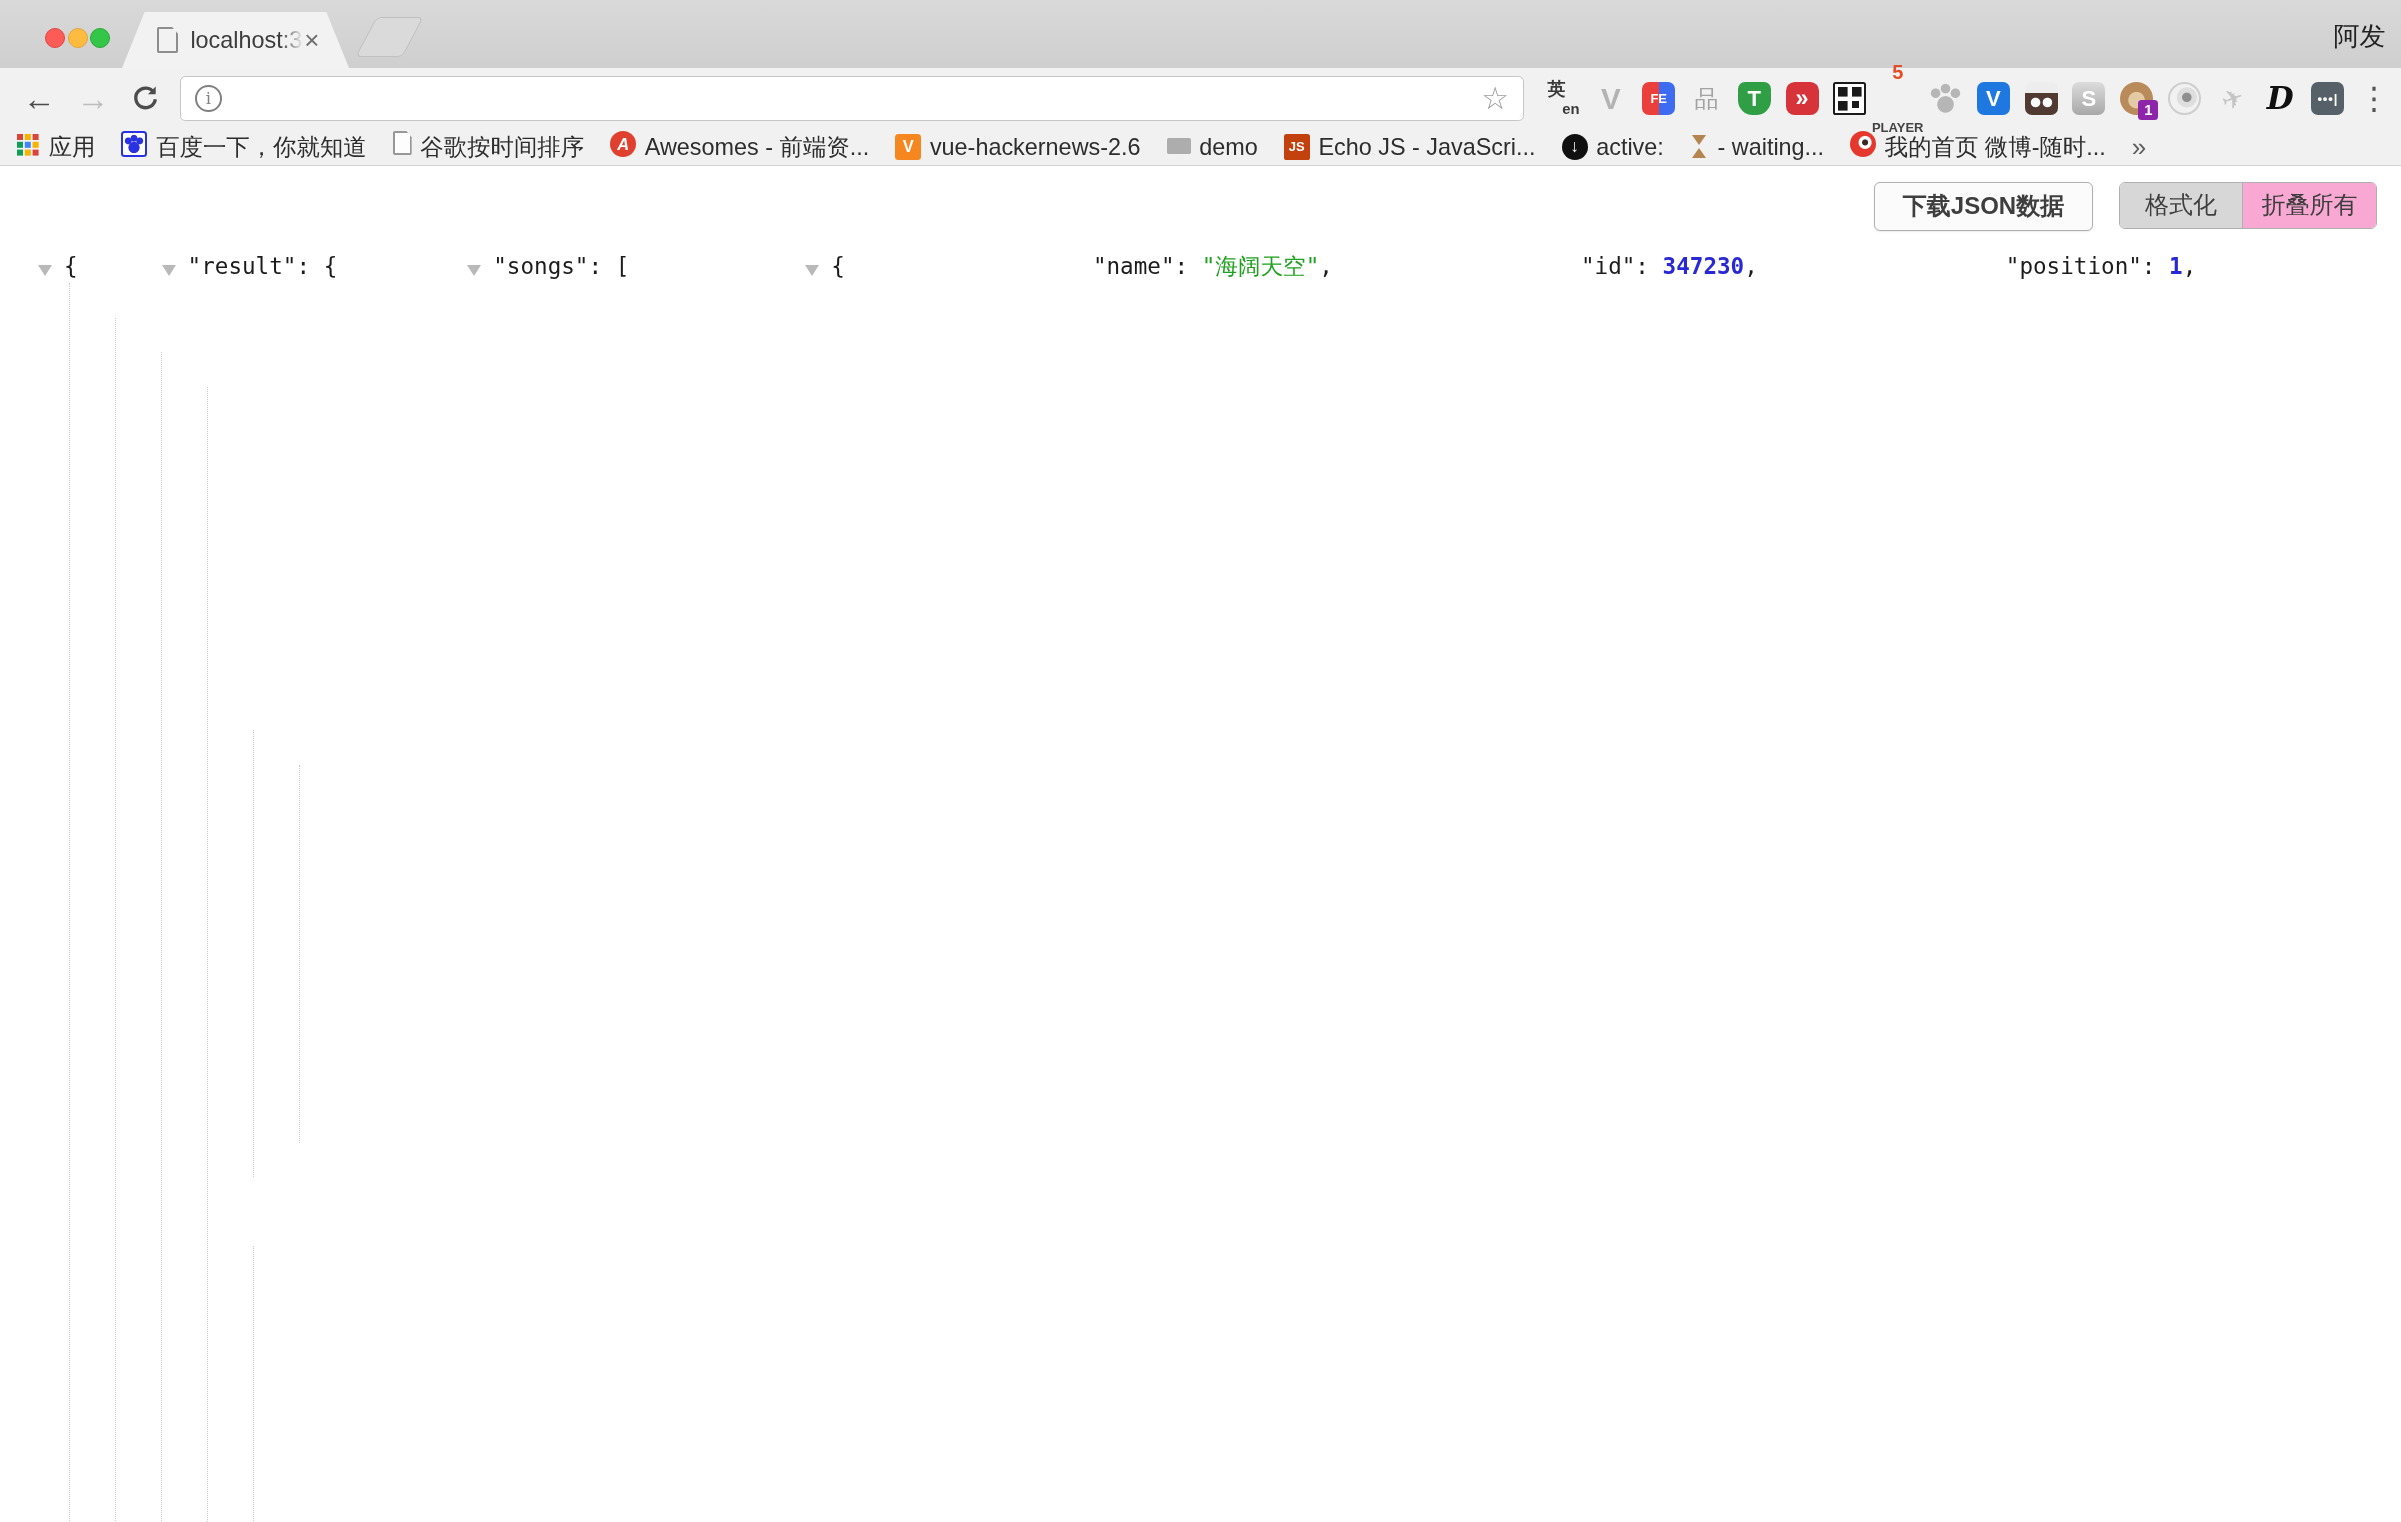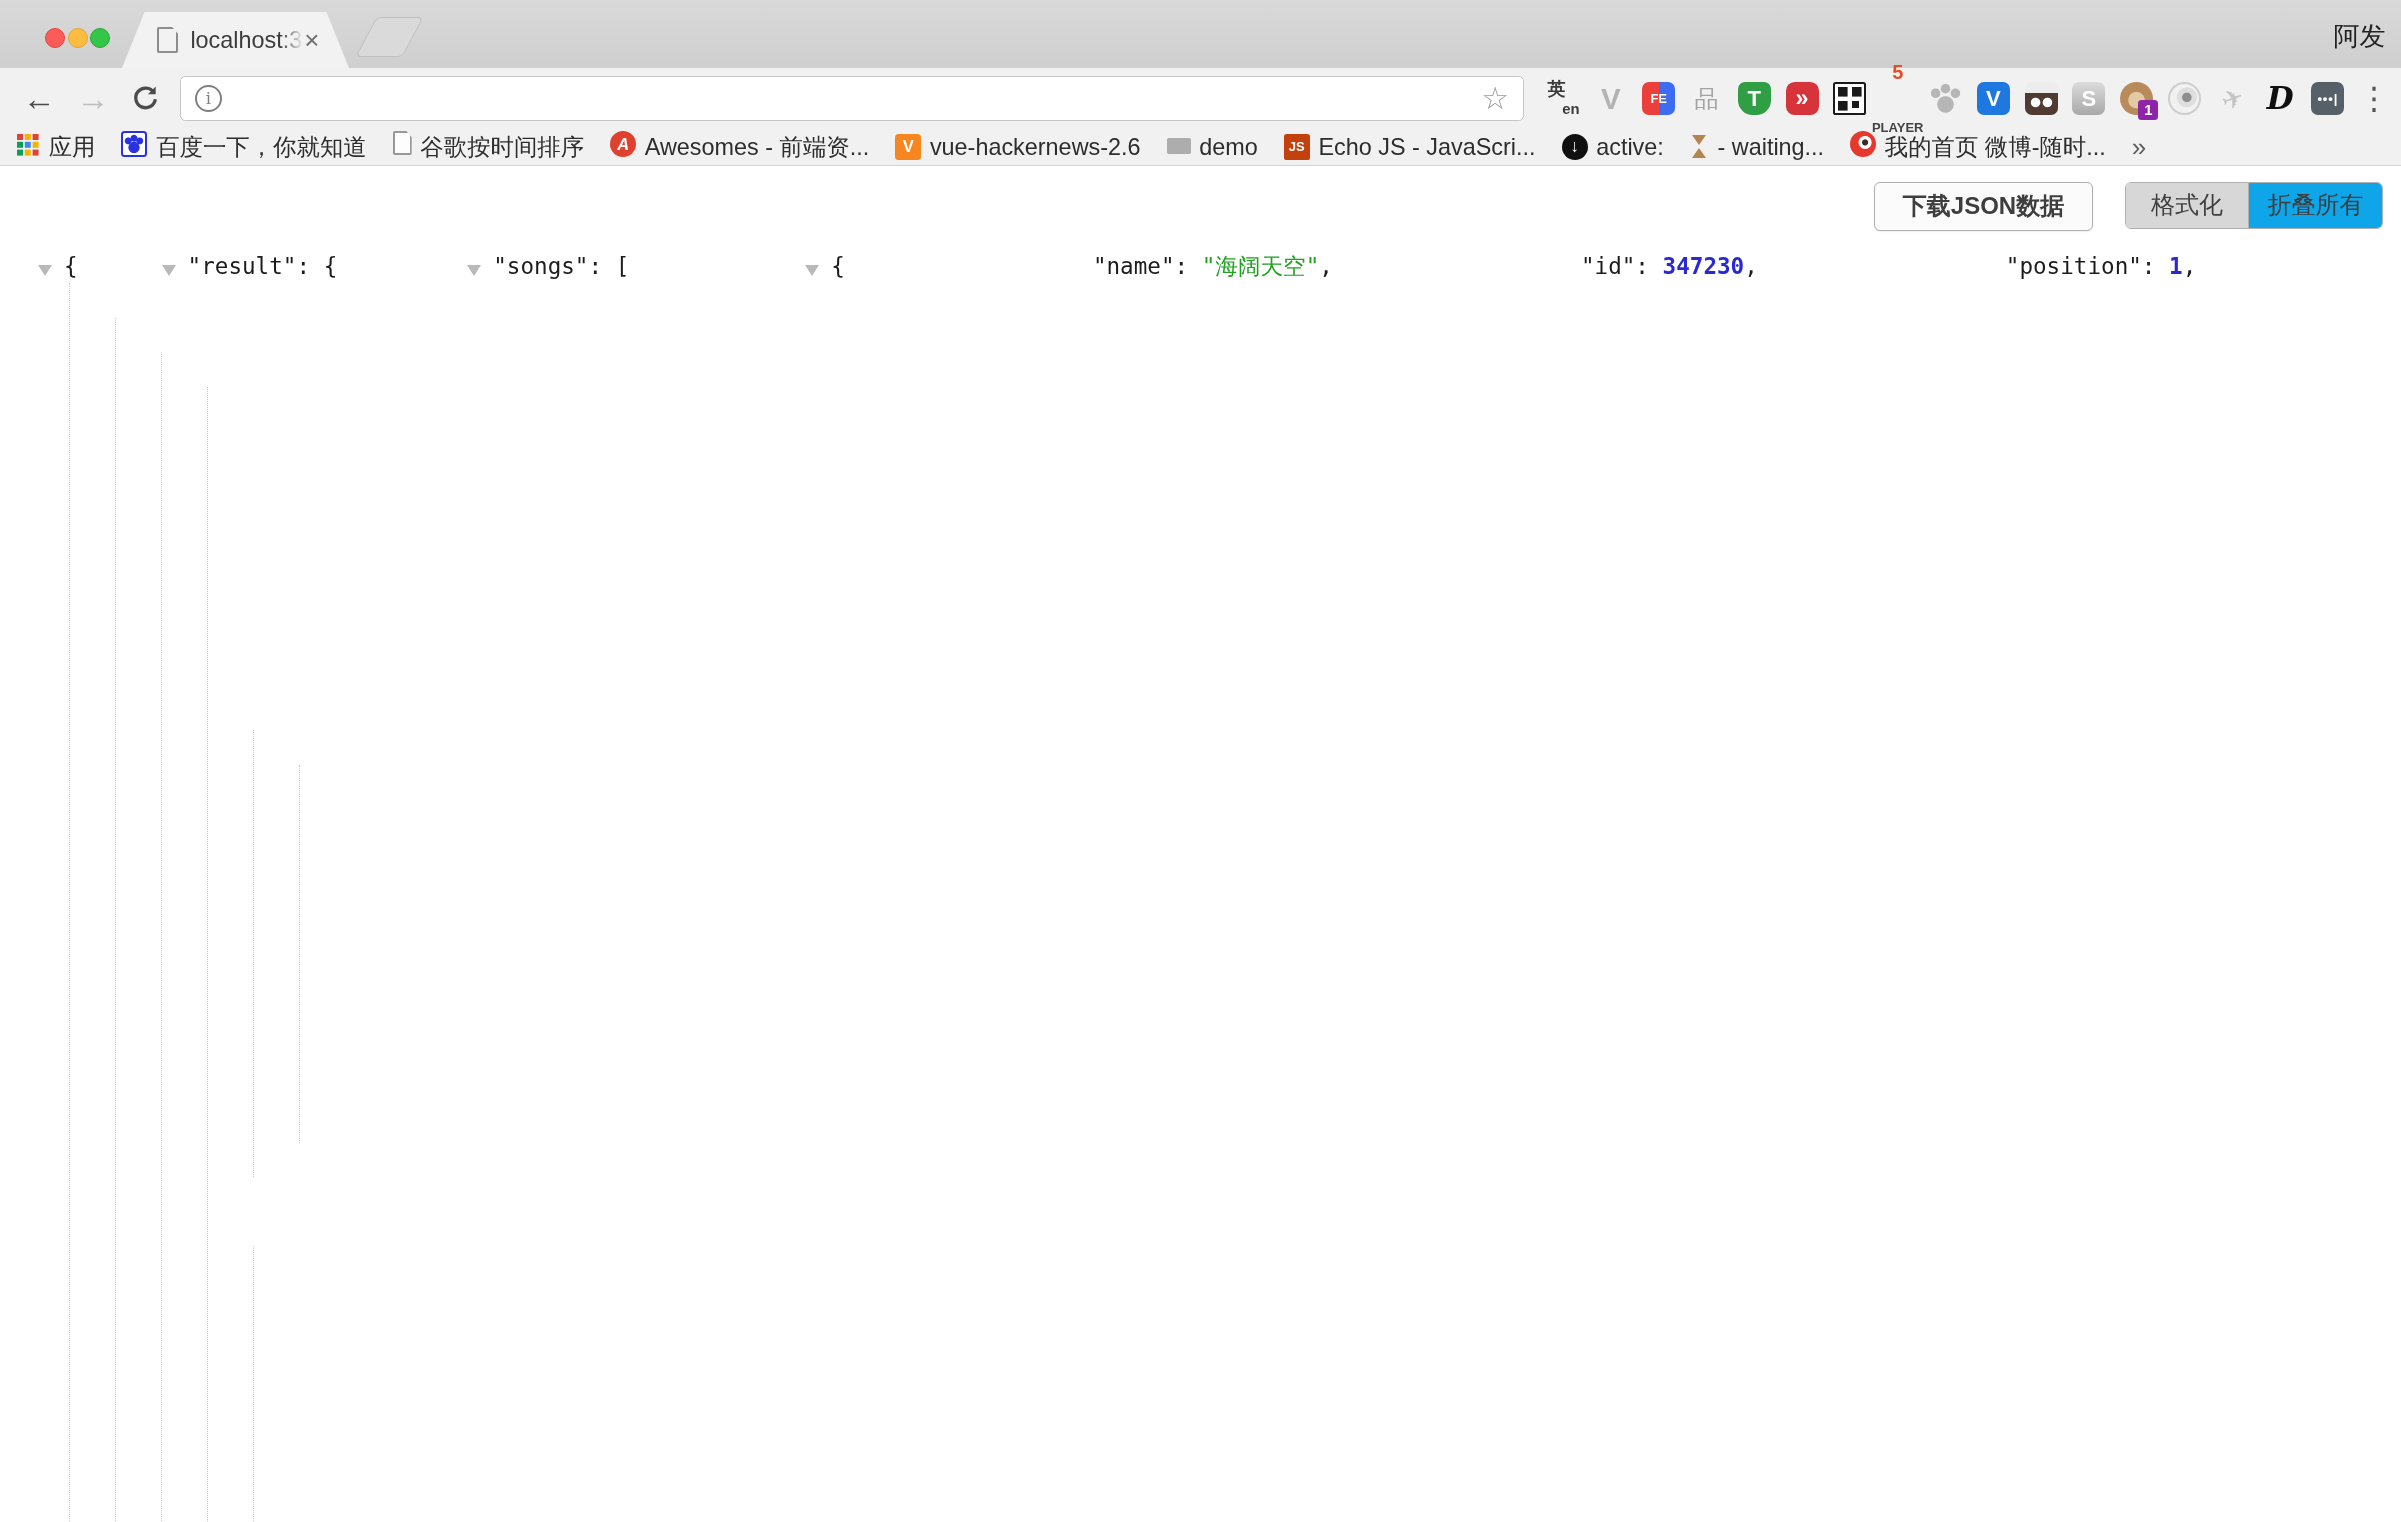--- a/index.html
+++ b/index.html
@@ -111,25 +111,25 @@
   .bic-weibored{border-radius:50%;
       background:radial-gradient(circle at 58% 44%,#3a2b26 0 2.6px,#fff 3.5px 6px,#e6392d 7px 12px);}
   .bm-spacer{flex:1;}
   .bm-chev{color:#5f5f5f;font-size:26px;margin-right:287px;}
 
   
   .content{position:relative;height:1356px;background:#fff;}
   .btn-download{position:absolute;top:15.6px;right:308px;width:217px;height:47px;background:#fbfbfb;
       border:1.7px solid #b0b0b0;border-radius:6px;display:flex;align-items:center;justify-content:center;
       font-size:24px;color:#3e3e3e;box-shadow:0 0.9px 1.7px rgba(0,0,0,.08);font-weight:bold;}
-  .seg{position:absolute;top:15.6px;right:18px;width:258px;height:47px;border:1.7px solid #b0b0b0;border-radius:6px;
+  .seg{position:absolute;top:15.6px;right:24px;width:258px;height:47px;border:1.7px solid #b0b0b0;border-radius:6px;
       display:flex;overflow:hidden;box-sizing:border-box;font-size:24px;color:#3e3e3e;margin-left:32px;}
   .seg-a{width:123px;background:#d7d7d7;display:flex;align-items:center;justify-content:center;
       border-right:1.7px solid #b0b0b0;box-sizing:border-box;}
-  .seg-b{flex:1;background:#0ea5e9;display:flex;align-items:center;justify-content:center;}
+  .seg-b{flex:1;background:#f9a8d4;display:flex;align-items:center;justify-content:center;}
 
   
   .json-tree{position:absolute;left:0;top:83px;right:0;bottom:0;
       font-family:"DejaVu Sans Mono","Liberation Mono",monospace;font-size:22.6px;}
   .jline{position:relative;height:34px;line-height:34px;white-space:nowrap;z-index:1;}
   .tri{position:absolute;top:12px;width:0;height:0;border-left:7.8px solid transparent;
       border-right:7.8px solid transparent;border-top:11.3px solid #b9b9b9;cursor:pointer;}
   .guide{position:absolute;width:0;border-left:1.7px dotted #c9c9c9;z-index:0;}
   .tk-k,.tk-p{color:var(--c-key);}
   .tk-s,.tk-q{color:var(--c-str);}

